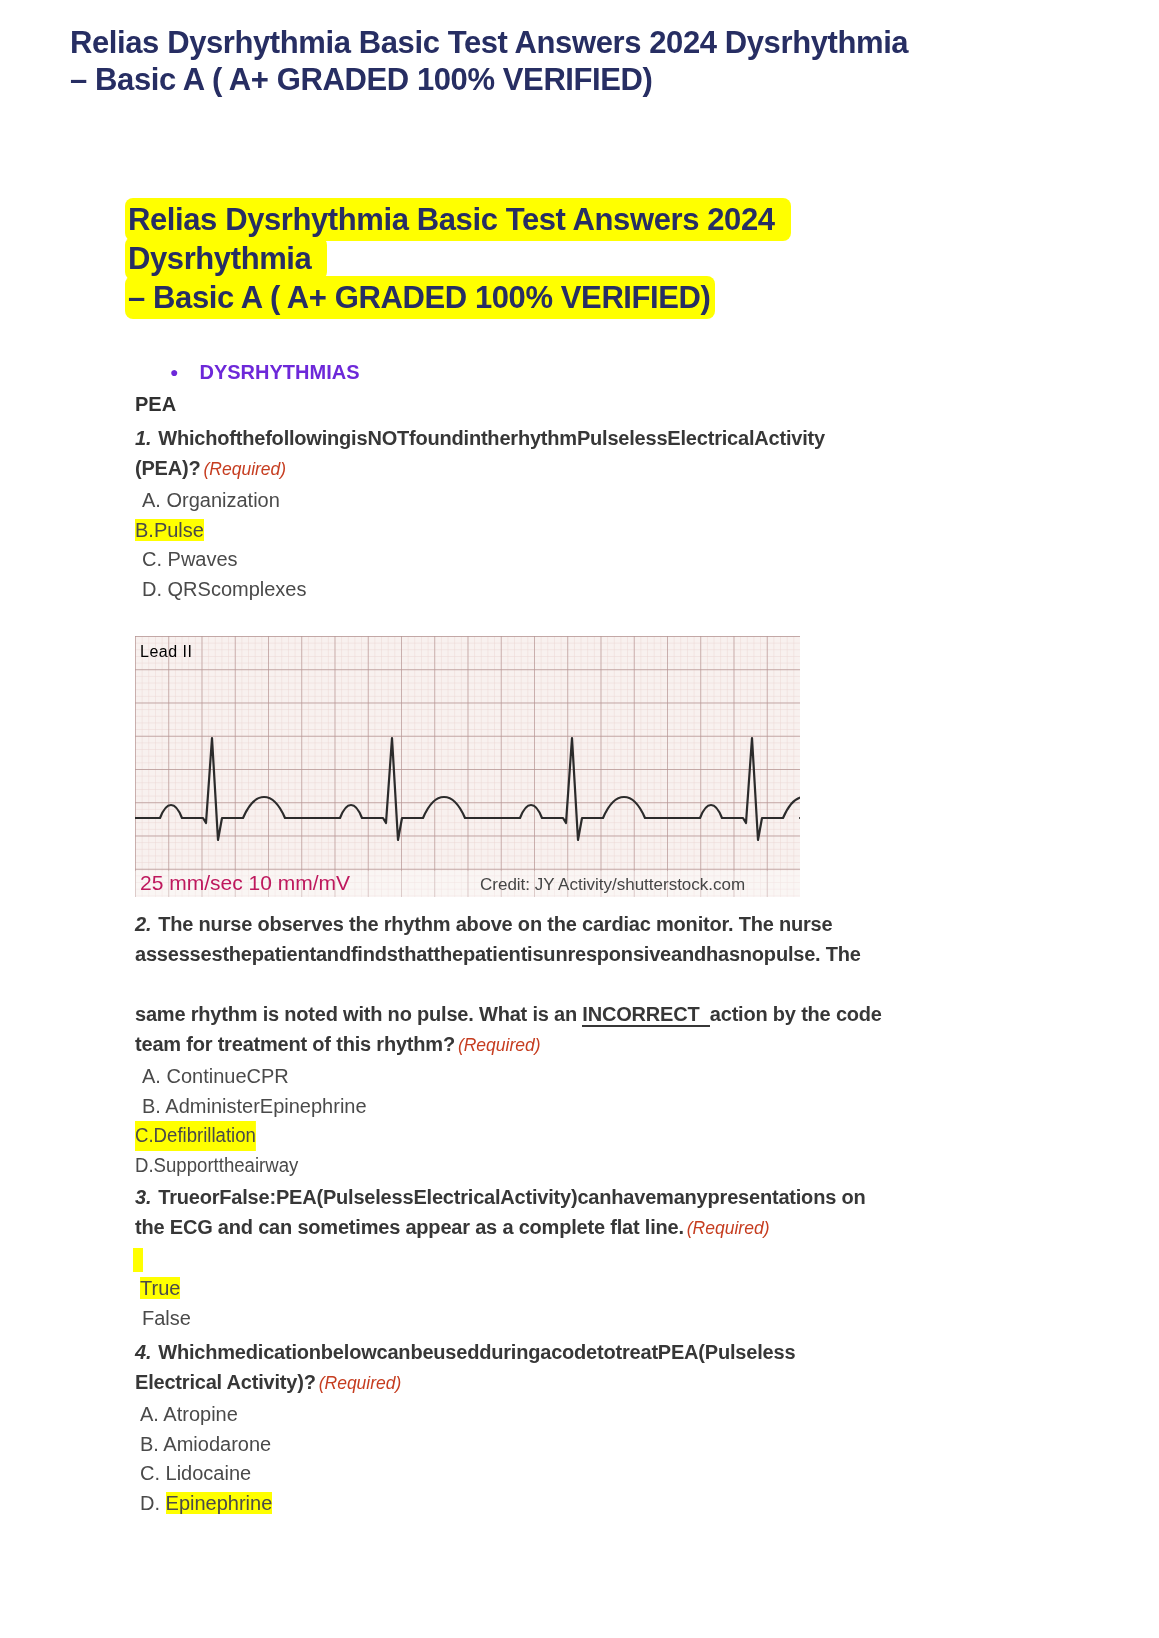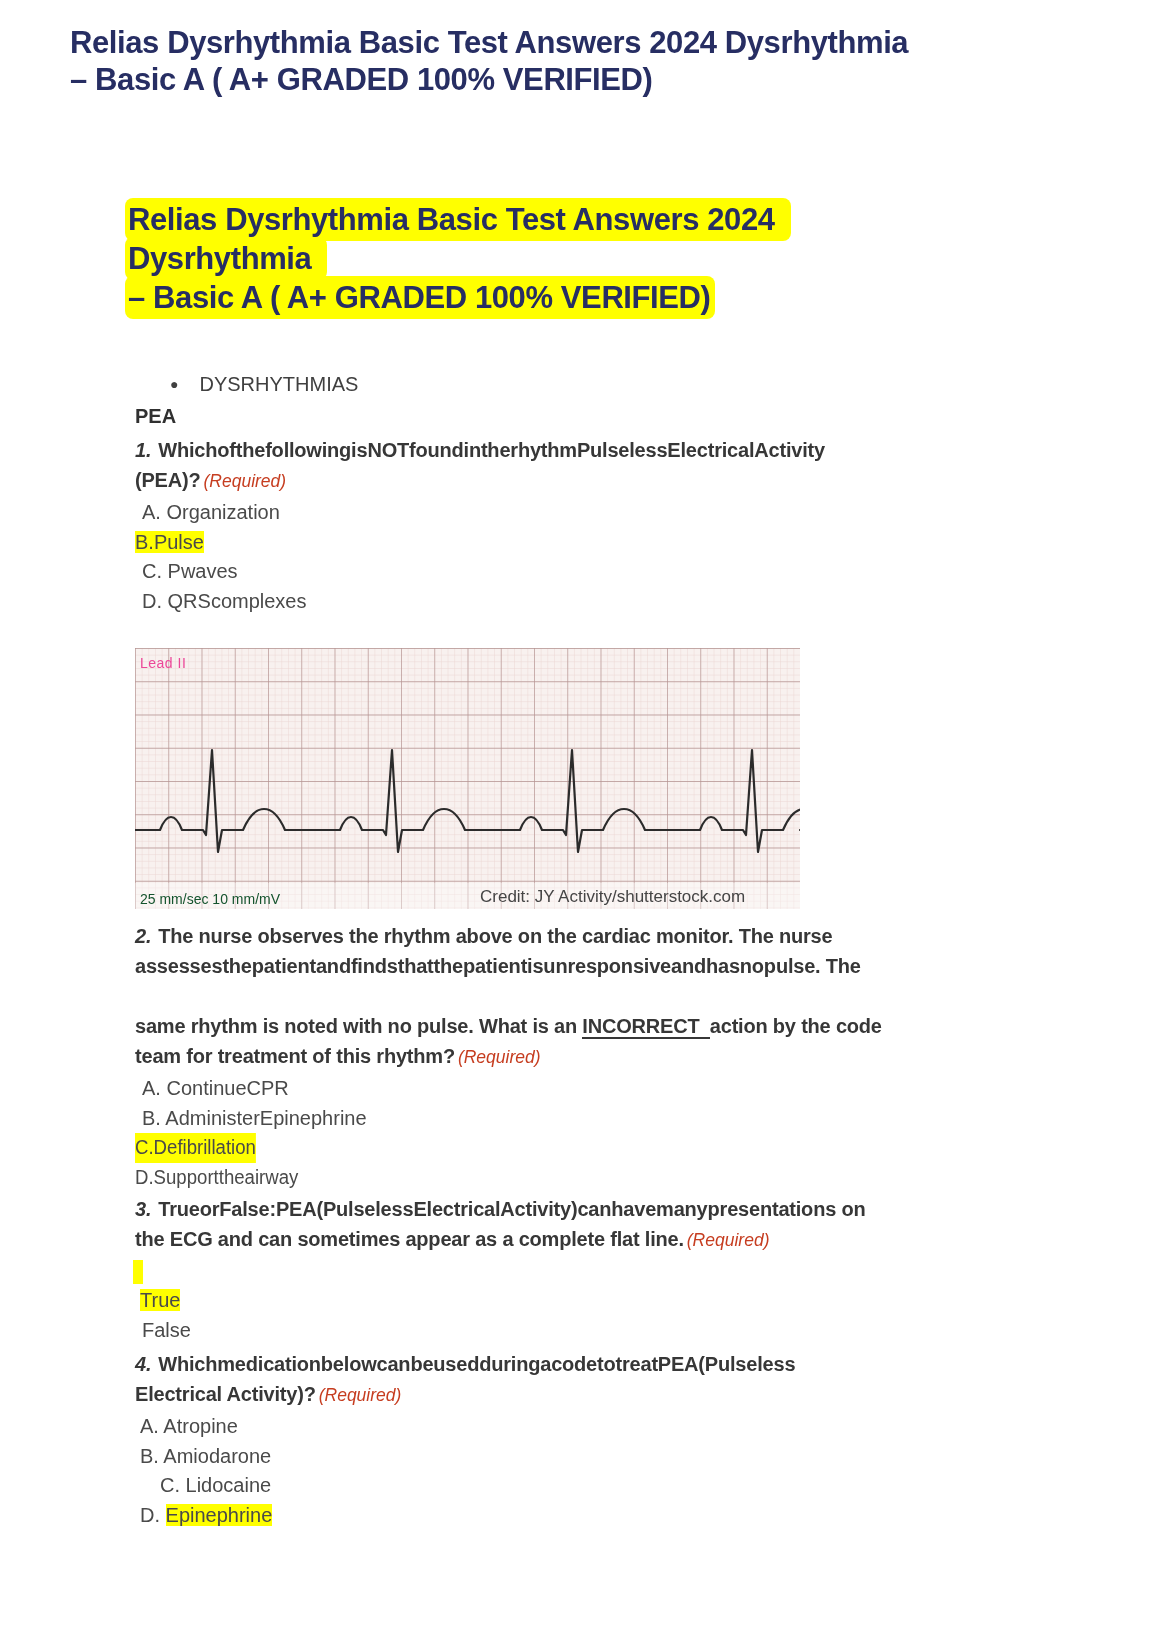--- a/index.html
+++ b/index.html
@@ -23,21 +23,21 @@
   .hl-title {
     margin-top:102px; margin-left:-10px;
     font-size:31px; line-height:39px; font-weight:bold;
     color:#272e63; letter-spacing:-0.4px;
   }
   .hl-title .hl-line { background:#ffff00; padding:4px 4px 4px 3px;border-radius:8px; }
   .hl-title .pad-lg { padding-right:16px; }
   .hl-title .pad-sm { padding-right:16px; }
 
   
-  .bullet-row { margin-top:54px; font-size:20px; line-height:27px; font-weight:normal; color:#404040; }
+  .bullet-row { margin-top:42px; font-size:20px; line-height:27px; font-weight:bold; color:#6d28d9; }
   .bullet-glyph { display:inline-block; margin-left:35px; margin-right:21px; font-size:14px; vertical-align:2px; }
   .subheading { margin-top:5px; font-size:20px; line-height:27px; font-weight:bold; color:#303030; }
 
   
   .question {
     margin-top:5px; font-size:20px; line-height:30px;
     font-weight:bold; color:#373737; letter-spacing:-0.2px;
   }
   .qnum { font-style:italic; margin-right:7px; }
   .required {
@@ -53,25 +53,25 @@
   .hl { background:#ffff00; }
   .narrow { display:inline-block; transform:scaleX(0.93); transform-origin:left center; }
 
   .sliver { width:10px; height:24px; background:#ffff00; margin-top:5px; margin-left:-2px; }
 
   
   .ecg { position:relative; width:665px; height:261px; margin-top:32px; }
   .ecg svg { position:absolute; inset:0; }
   .ecg-label-lead {
     position:absolute; top:7px; left:5px;
-    font-size:14px; color:#ec4899; letter-spacing:0.5px;
+    font-size:16px; color:#000000; letter-spacing:0.5px;
   }
   .ecg-label-cal {
     position:absolute; bottom:2px; left:5px;
-    font-size:14px; color:#14532d;margin-top:38px;
+    font-size:21px; color:#be185d;margin-top:38px;
   }
   .ecg-label-credit {
     position:absolute; bottom:2px; left:345px;
     font-size:17px; color:#454545;
   }
 </style>
 </head>
 <body>
 
 <h1 class="main-title">
@@ -152,19 +152,19 @@
     <div class="option">False</div>
   </div>
 
   <p class="question" style="margin-top:4px;">
     <span class="qnum">4.</span><span>WhichmedicationbelowcanbeusedduringacodetotreatPEA(Pulseless</span><br>
     <span>Electrical Activity)?</span><span class="required">(Required)</span>
   </p>
   <div class="options">
     <div class="option" style="padding-left:5px;">A. Atropine</div>
     <div class="option" style="padding-left:5px;">B. Amiodarone</div>
-    <div class="option" style="padding-left:5px;margin-left:20px;">C. Lidocaine</div>
+    <div class="option" style="padding-left:5px;">C. Lidocaine</div>
     <div class="option" style="padding-left:5px;">
       <span>D. </span><span class="hl">Epinephrine</span>
     </div>
   </div>
 
 </div>
 
 </body></html>

